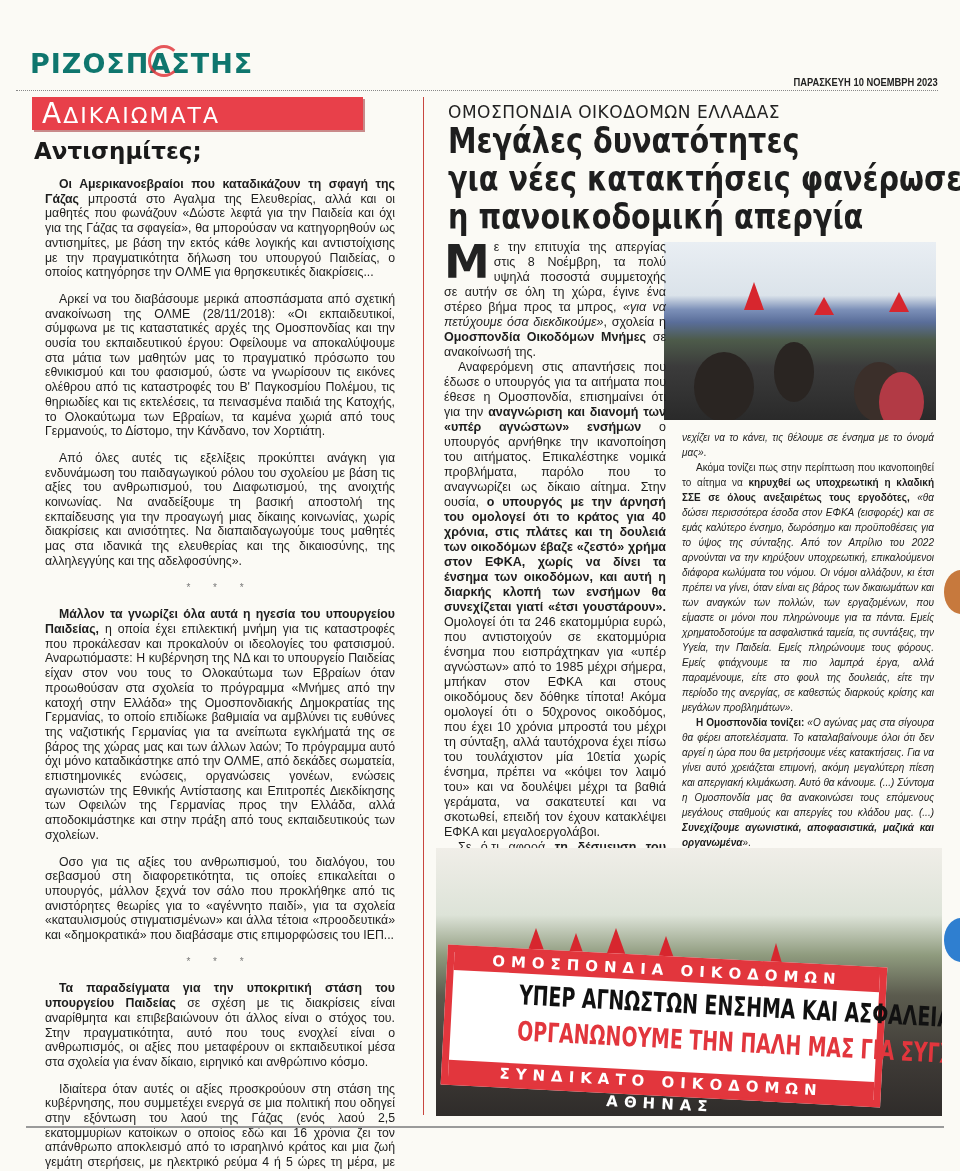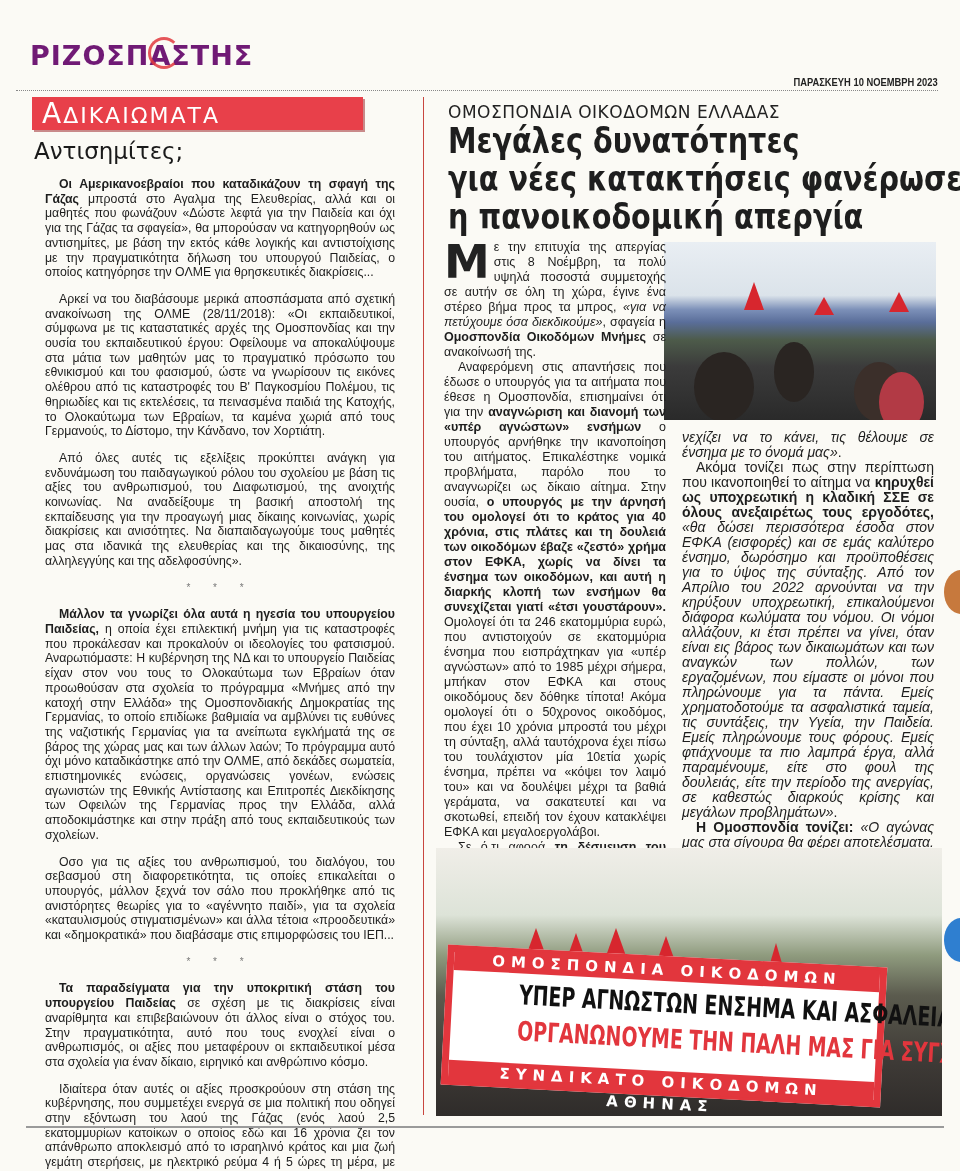--- a/index.html
+++ b/index.html
@@ -3,23 +3,23 @@
 <meta charset="utf-8">
 <style>
   html, body { margin:0; padding:0; }
   body {
     width:960px; height:1171px; overflow:hidden; position:relative;
     background:#fbfaf5;
     font-family:"Liberation Sans", sans-serif;
     color:#1d1d1d;
   }
   .masthead {
-    position:absolute; left:30px; top:40px;
+    position:absolute; left:30px; top:48px;
     font-family:"DejaVu Sans", sans-serif; font-weight:bold;
-    font-size:27px; letter-spacing:1px; color:#701a75;
+    font-size:27px; letter-spacing:1px; color:#0f766e;
   }
   .masthead .logo-mark {
     position:absolute; left:118px; top:-3px; width:26px; height:26px;
     border:3px solid #e23a3f; border-radius:50%; border-right-color:transparent;
     opacity:.85;
   }
   .date {
     position:absolute; right:22px; top:76px;
     font-size:11px; font-family:"Liberation Sans", sans-serif; font-weight:bold;
     transform:scaleX(.85); transform-origin:right;
@@ -34,21 +34,21 @@
     background:#e8404a;
     box-shadow: 2px 2px 0 #c98a8a;
     color:#fff;
     font-family:"DejaVu Sans", sans-serif;
     font-size:22px; letter-spacing:2px;
     line-height:33px; padding-left:10px; box-sizing:border-box;
   }
   .section-band .big { font-size:28px; }
   .left-title {
     position:absolute; left:34px; top:138px;
-    font-family:"DejaVu Sans", sans-serif; font-weight:normal; font-size:23px;
+    font-family:"DejaVu Sans", sans-serif; font-weight:bold; font-size:23px;
     color:#1a1a1a;
   }
   .col-left {
     position:absolute; left:33px; top:165px; width:374px;
     font-size:12.3px; line-height:14.7px; text-align:justify;
   }
   .col-left p { margin:12px; text-indent:14px; }
   .col-left b { font-weight:bold; }
   .stars {
     text-align:center; color:#777; font-size:10px; letter-spacing:10px;
@@ -74,21 +74,21 @@
     font-size:12.5px; line-height:15px; text-align:justify;
   }
   .col-mid p { margin:0; text-indent:14px; }
   .col-mid p.first { text-indent:0; }
   .dropcap {
     float:left; font-family:"DejaVu Sans", sans-serif; font-weight:bold;
     font-size:46px; line-height:40px; margin:2px 4px 0 0; color:#222;
   }
   .col-right {
     position:absolute; left:682px; top:430px; width:252px;
-    font-size:14px; line-height:15px; text-align:justify;
+    font-size:10px; line-height:15px; text-align:justify;
   }
   .col-right p { margin:0; text-indent:14px; }
   .col-right p.cont { text-indent:0; }
   i { font-style:italic; }
   .photo1 {
     position:absolute; left:664px; top:242px; width:272px; height:178px;
     background:linear-gradient(#e9eef3 0%, #dbe3ea 30%, #7c90b8 38%, #5a6e9a 45%, #4d5b4a 55%, #3b3b3b 70%, #2a2a2a 100%);
     overflow:hidden;
   }
   .photo2 {
@@ -170,21 +170,21 @@
   <div class="flag" style="left:80px;top:40px;"></div>
   <div class="flag" style="left:150px;top:55px;border-bottom-width:18px;"></div>
   <div class="flag" style="left:225px;top:50px;border-bottom-width:20px;"></div>
   <div class="crowd-dot" style="left:30px;top:110px;width:60px;height:70px;"></div>
   <div class="crowd-dot" style="left:110px;top:100px;width:40px;height:60px;"></div>
   <div class="crowd-dot" style="left:190px;top:120px;width:50px;height:60px;background:#3b2f2a;"></div>
   <div class="crowd-dot" style="left:215px;top:130px;width:45px;height:60px;background:#b23a45;"></div>
 </div>
 
 <div class="col-mid">
-  <p class="first"><span class="dropcap">Μ</span><span>ε την επιτυχία της απεργίας στις 8 Νοέμβρη, τα πολύ υψηλά ποσοστά συμμετοχής σε αυτήν σε όλη τη χώρα, έγινε ένα στέρεο βήμα προς τα μπρος, </span><i>«για να πετύχουμε όσα διεκδικούμε»</i><span>, σφαγεία η </span><b>Ομοσπονδία Οικοδόμων Μνήμες</b><span> σε ανακοίνωσή της.</span></p>
+  <p class="first"><span class="dropcap">Μ</span><span>ε την επιτυχία της απεργίας στις 8 Νοέμβρη, τα πολύ υψηλά ποσοστά συμμετοχής σε αυτήν σε όλη τη χώρα, έγινε ένα στέρεο βήμα προς τα μπρος, </span><i>«για να πετύχουμε όσα διεκδικούμε»</i><span>, σχολεία η </span><b>Ομοσπονδία Οικοδόμων Μνήμες</b><span> σε ανακοίνωσή της.</span></p>
   <p><span>Αναφερόμενη στις απαντήσεις που έδωσε ο υπουργός για τα αιτήματα που έθεσε η Ομοσπονδία, επισημαίνει ότι για την </span><b>αναγνώριση και διανομή των «υπέρ αγνώστων» ενσήμων</b><span> ο υπουργός αρνήθηκε την ικανοποίηση του αιτήματος. Επικαλέστηκε νομικά προβλήματα, παρόλο που το αναγνωρίζει ως δίκαιο αίτημα. Στην ουσία, </span><b>ο υπουργός με την άρνησή του ομολογεί ότι το κράτος για 40 χρόνια, στις πλάτες και τη δουλειά των οικοδόμων έβαζε «ζεστό» χρήμα στον ΕΦΚΑ, χωρίς να δίνει τα ένσημα των οικοδόμων, και αυτή η διαρκής κλοπή των ενσήμων θα συνεχίζεται γιατί «έτσι γουστάρουν».</b><span> Ομολογεί ότι τα 246 εκατομμύρια ευρώ, που αντιστοιχούν σε εκατομμύρια ένσημα που εισπράχτηκαν για «υπέρ αγνώστων» από το 1985 μέχρι σήμερα, μπήκαν στον ΕΦΚΑ και στους οικοδόμους δεν δόθηκε τίποτα! Ακόμα ομολογεί ότι ο 50χρονος οικοδόμος, που έχει 10 χρόνια μπροστά του μέχρι τη σύνταξη, αλλά ταυτόχρονα έχει πίσω του τουλάχιστον μία 10ετία χωρίς ένσημα, πρέπει να «κόψει τον λαιμό του» και να δουλέψει μέχρι τα βαθιά γεράματα, να σακατευτεί και να σκοτωθεί, επειδή τον έχουν κατακλέψει ΕΦΚΑ και μεγαλοεργολάβοι.</span></p>
   <p><span>Σε ό,τι αφορά </span><b>τη δέσμευση του υπουργού να εξετάσει τη μείωση των ορίων ηλικίας για τους νέους ασφαλισμένους</b><span> (μετά την 1/1/1993), η Ομοσπονδία ξεκαθαρίζει πως </span><i>«δεν μπορεί σε καμία περίπτωση να γίνει συγχωροχάρτι, ούτε να ισοφαρίσει τα ένσημα που έχουμε δουλέψει, έχουν πληρωθεί και δεν μας τα έχουν δώσει»</i><span>.</span></p>
   <p><span>Και επαναφέρει τη διεκδίκηση </span><b><i>«χωρίς κανέναν συμψηφισμό» των ενσήμων:</i></b><i> «Σε αυτό το αίτημα δεν κάνουμε πίσω. Είτε το θέλουν οι κυβερνώντες, είτε όχι, θα γίνει πράξη γιατί είναι δικά μας. Δεν ζητάμε χάρες, ούτε διευκολύνσεις. Ο,τι μέρες δουλέψαμε, που ο ΕΦΚΑ τις έχει ήδη εισπράξει και συ-</i></p>
 </div>
 
 <div class="col-right">
   <p class="cont"><i>νεχίζει να το κάνει, τις θέλουμε σε ένσημα με το όνομά μας»</i><span>.</span></p>
   <p><span>Ακόμα τονίζει πως στην περίπτωση που ικανοποιηθεί το αίτημα να </span><b>κηρυχθεί ως υποχρεωτική η κλαδική ΣΣΕ σε όλους ανεξαιρέτως τους εργοδότες,</b><i> «θα δώσει περισσότερα έσοδα στον ΕΦΚΑ (εισφορές) και σε εμάς καλύτερο ένσημο, δωρόσημο και προϋποθέσεις για το ύψος της σύνταξης. Από τον Απρίλιο του 2022 αρνούνται να την κηρύξουν υποχρεωτική, επικαλούμενοι διάφορα κωλύματα του νόμου. Οι νόμοι αλλάζουν, κι έτσι πρέπει να γίνει, όταν είναι εις βάρος των δικαιωμάτων και των αναγκών των πολλών, των εργαζομένων, που είμαστε οι μόνοι που πληρώνουμε για τα πάντα. Εμείς χρηματοδοτούμε τα ασφαλιστικά ταμεία, τις συντάξεις, την Υγεία, την Παιδεία. Εμείς πληρώνουμε τους φόρους. Εμείς φτιάχνουμε τα πιο λαμπρά έργα, αλλά παραμένουμε, είτε στο φουλ της δουλειάς, είτε την περίοδο της ανεργίας, σε καθεστώς διαρκούς κρίσης και μεγάλων προβλημάτων»</i><span>.</span></p>
   <p><b>Η Ομοσπονδία τονίζει:</b><i> «Ο αγώνας μας στα σίγουρα θα φέρει αποτελέσματα. Το καταλαβαίνουμε όλοι ότι δεν αργεί η ώρα που θα μετρήσουμε νέες κατακτήσεις. Για να γίνει αυτό χρειάζεται επιμονή, ακόμη μεγαλύτερη πίεση και απεργιακή κλιμάκωση. Αυτό θα κάνουμε. (...) Σύντομα η Ομοσπονδία μας θα ανακοινώσει τους επόμενους μεγάλους σταθμούς και απεργίες του κλάδου μας. (...) </i><b><i>Συνεχίζουμε αγωνιστικά, αποφασιστικά, μαζικά και οργανωμένα</i></b><span>».</span></p>
 </div>

